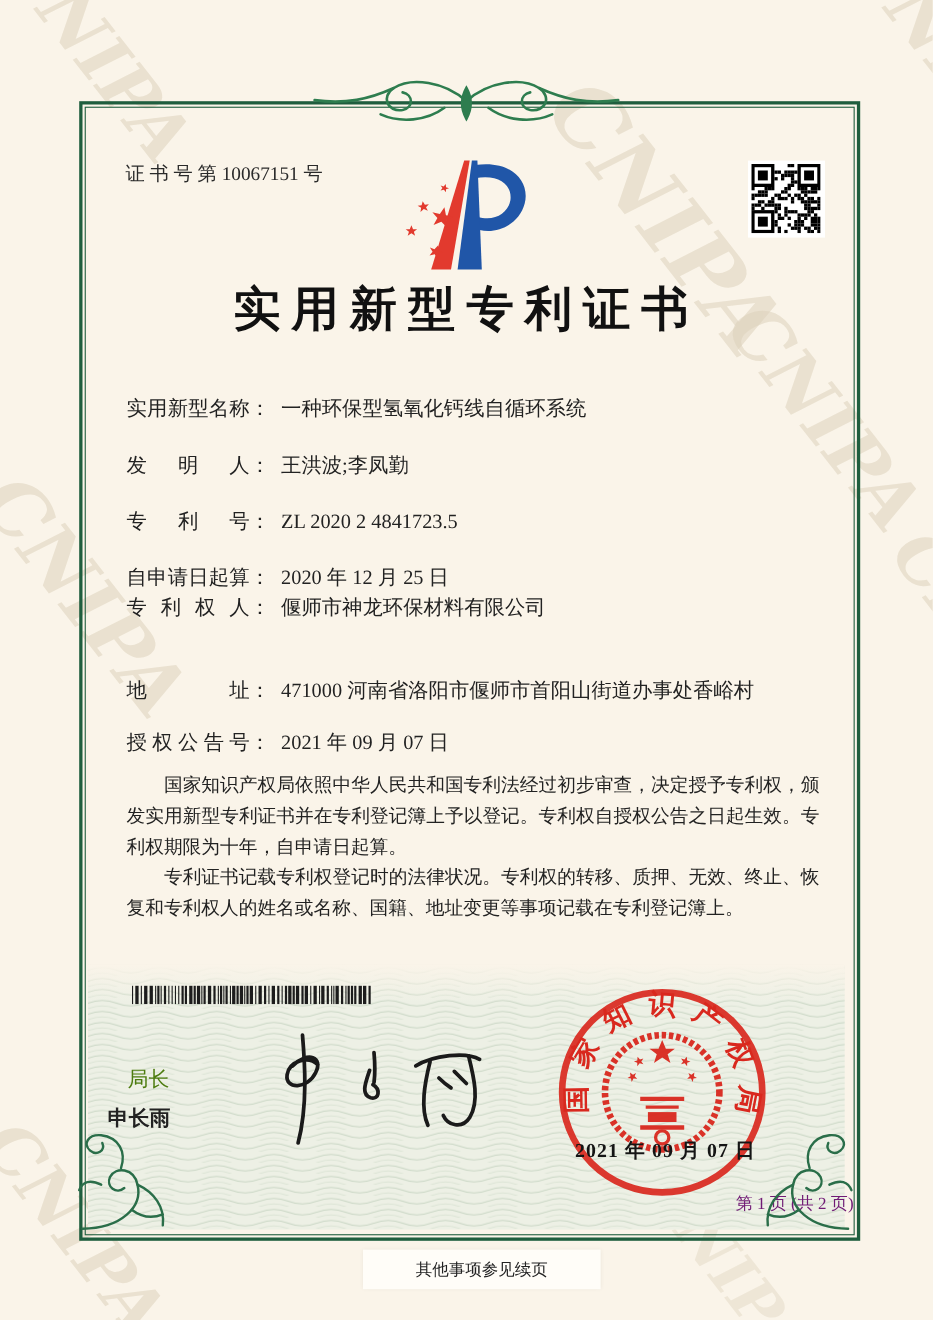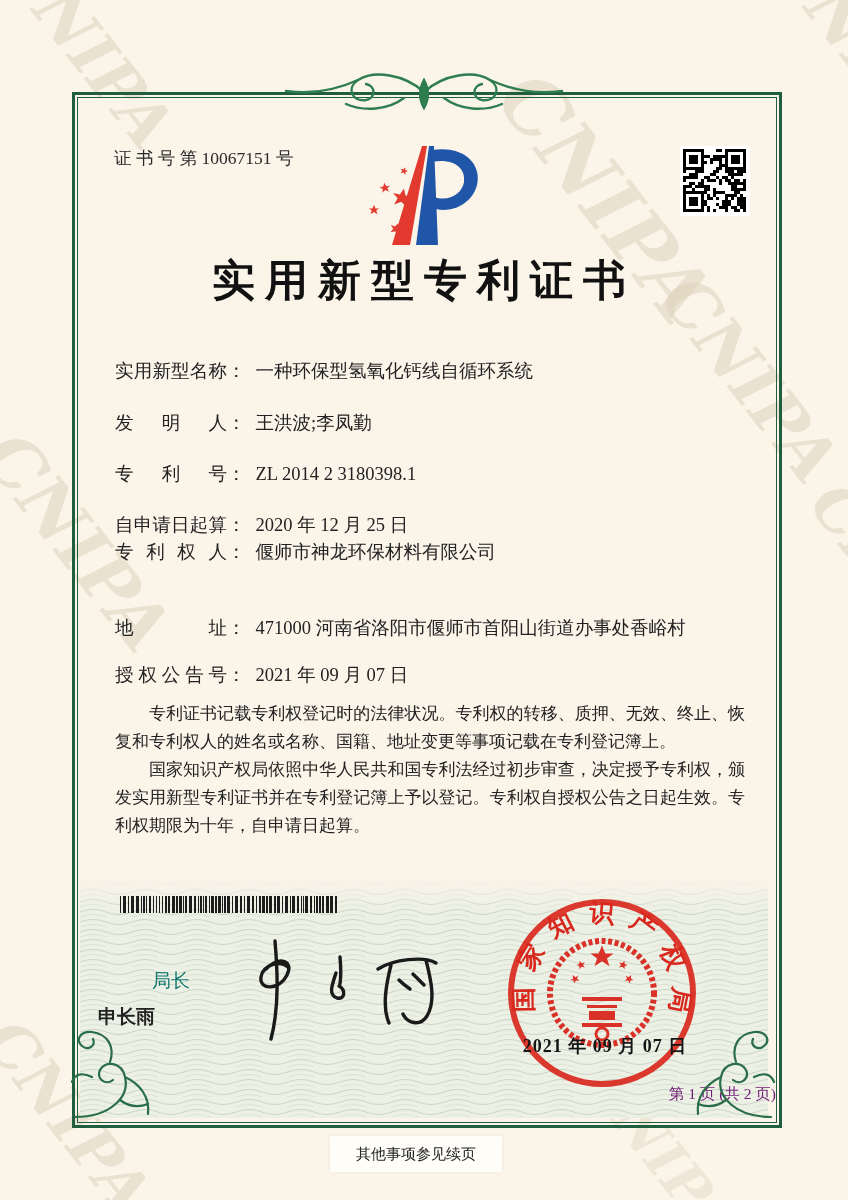--- a/index.html
+++ b/index.html
@@ -36,32 +36,32 @@
   .paras{position:absolute;left:115px;top:700px;width:630px;font-size:17px;
          line-height:28px;text-align:justify;color:#222;z-index:3;}
   .paras p{margin:0;text-indent:2em;}
 
   .waves{position:absolute;left:80px;top:877px;z-index:1;}
   .wavefade{position:absolute;left:80px;top:877px;width:688px;height:34px;
             background:linear-gradient(#faf4e9,rgba(250,244,233,0));z-index:1;}
 
   .barcode{position:absolute;left:120px;top:896px;z-index:3;}
 
-  .sig-title{position:absolute;left:116px;top:968px;font-size:19px;color:#0f766e;z-index:3;margin-left:36px;}
+  .sig-title{position:absolute;left:116px;top:968px;font-size:19px;color:#4d7c0f;z-index:3;}
   .sig-name{position:absolute;left:98px;top:1004px;font-size:19px;color:#222;z-index:3;font-weight:bold;}
   .sig-script{position:absolute;left:228px;top:935px;z-index:3;}
 
   .seal{position:absolute;left:502px;top:893px;z-index:4;}
   .seal-date{position:absolute;left:516px;top:1034px;width:178px;text-align:center;
              font-size:18px;font-weight:600;color:#151515;letter-spacing:1px;z-index:5;}
 
   .pageinfo{position:absolute;left:72px;top:1084px;width:704px;text-align:right;
             font-size:15.5px;color:#701a75;z-index:3;}
 
-  .contnote{position:absolute;left:330px;top:1136px;width:172px;height:36px;background:#fffdf8;
+  .contnote{position:absolute;left:330px;top:1136px;width:216px;height:36px;background:#fffdf8;
             box-shadow:0 0 4px rgba(0,0,0,.06);display:flex;align-items:center;justify-content:center;
             font-size:15px;color:#222;z-index:3;}
 
   .flourish{position:absolute;left:284px;top:62px;z-index:3;}
   .corner-l{position:absolute;left:70px;top:1022px;z-index:5;}
   .corner-r{position:absolute;left:676px;top:1022px;z-index:5;}
 </style>
 </head>
 <body>
 
@@ -300,38 +300,38 @@
 
   <div class="title">实用新型专利证书</div>
 
   <div class="frow" style="top:410px">
     <span class="flabel">发明人</span><span class="fcolon">：</span><span class="fvalue">王洪波;李凤勤</span>
   </div>
   <div class="frow" style="top:358px">
     <span class="flabel">实用新型名称</span><span class="fcolon">：</span><span class="fvalue">一种环保型氢氧化钙线自循环系统</span>
   </div>
   <div class="frow" style="top:461px">
-    <span class="flabel">专利号</span><span class="fcolon">：</span><span class="fvalue">ZL 2014 2 3180398.1</span>
+    <span class="flabel">专利号</span><span class="fcolon">：</span><span class="fvalue">ZL 2020 2 4841723.5</span>
   </div>
   <div class="frow" style="top:512px">
     <span class="flabel">自申请日起算</span><span class="fcolon">：</span><span class="fvalue">2020 年 12 月 25 日</span>
   </div>
   <div class="frow" style="top:539px">
     <span class="flabel">专利权人</span><span class="fcolon">：</span><span class="fvalue">偃师市神龙环保材料有限公司</span>
   </div>
   <div class="frow" style="top:615px">
     <span class="flabel">地址</span><span class="fcolon">：</span><span class="fvalue">471000 河南省洛阳市偃师市首阳山街道办事处香峪村</span>
   </div>
   <div class="frow" style="top:662px">
     <span class="flabel">授权公告号</span><span class="fcolon">：</span><span class="fvalue">2021 年 09 月 07 日</span>
   </div>
 
   <div class="paras">
+    <p>国家知识产权局依照中华人民共和国专利法经过初步审查，决定授予专利权，颁发实用新型专利证书并在专利登记簿上予以登记。专利权自授权公告之日起生效。专利权期限为十年，自申请日起算。</p>
     <p>专利证书记载专利权登记时的法律状况。专利权的转移、质押、无效、终止、恢复和专利权人的姓名或名称、国籍、地址变更等事项记载在专利登记簿上。</p>
-    <p>国家知识产权局依照中华人民共和国专利法经过初步审查，决定授予专利权，颁发实用新型专利证书并在专利登记簿上予以登记。专利权自授权公告之日起生效。专利权期限为十年，自申请日起算。</p>
   </div>
 
   <svg class="barcode" id="bcsvg" width="222" height="17">
       <rect x="0" y="0" width="1" height="17" fill="#1c1c1c"></rect>
       <rect x="3" y="0" width="3" height="17" fill="#1c1c1c"></rect>
       <rect x="8" y="0" width="1" height="17" fill="#1c1c1c"></rect>
       <rect x="11" y="0" width="3" height="17" fill="#1c1c1c"></rect>
       <rect x="16" y="0" width="3" height="17" fill="#1c1c1c"></rect>
       <rect x="21" y="0" width="1" height="17" fill="#1c1c1c"></rect>
       <rect x="23" y="0" width="2" height="17" fill="#1c1c1c"></rect>

